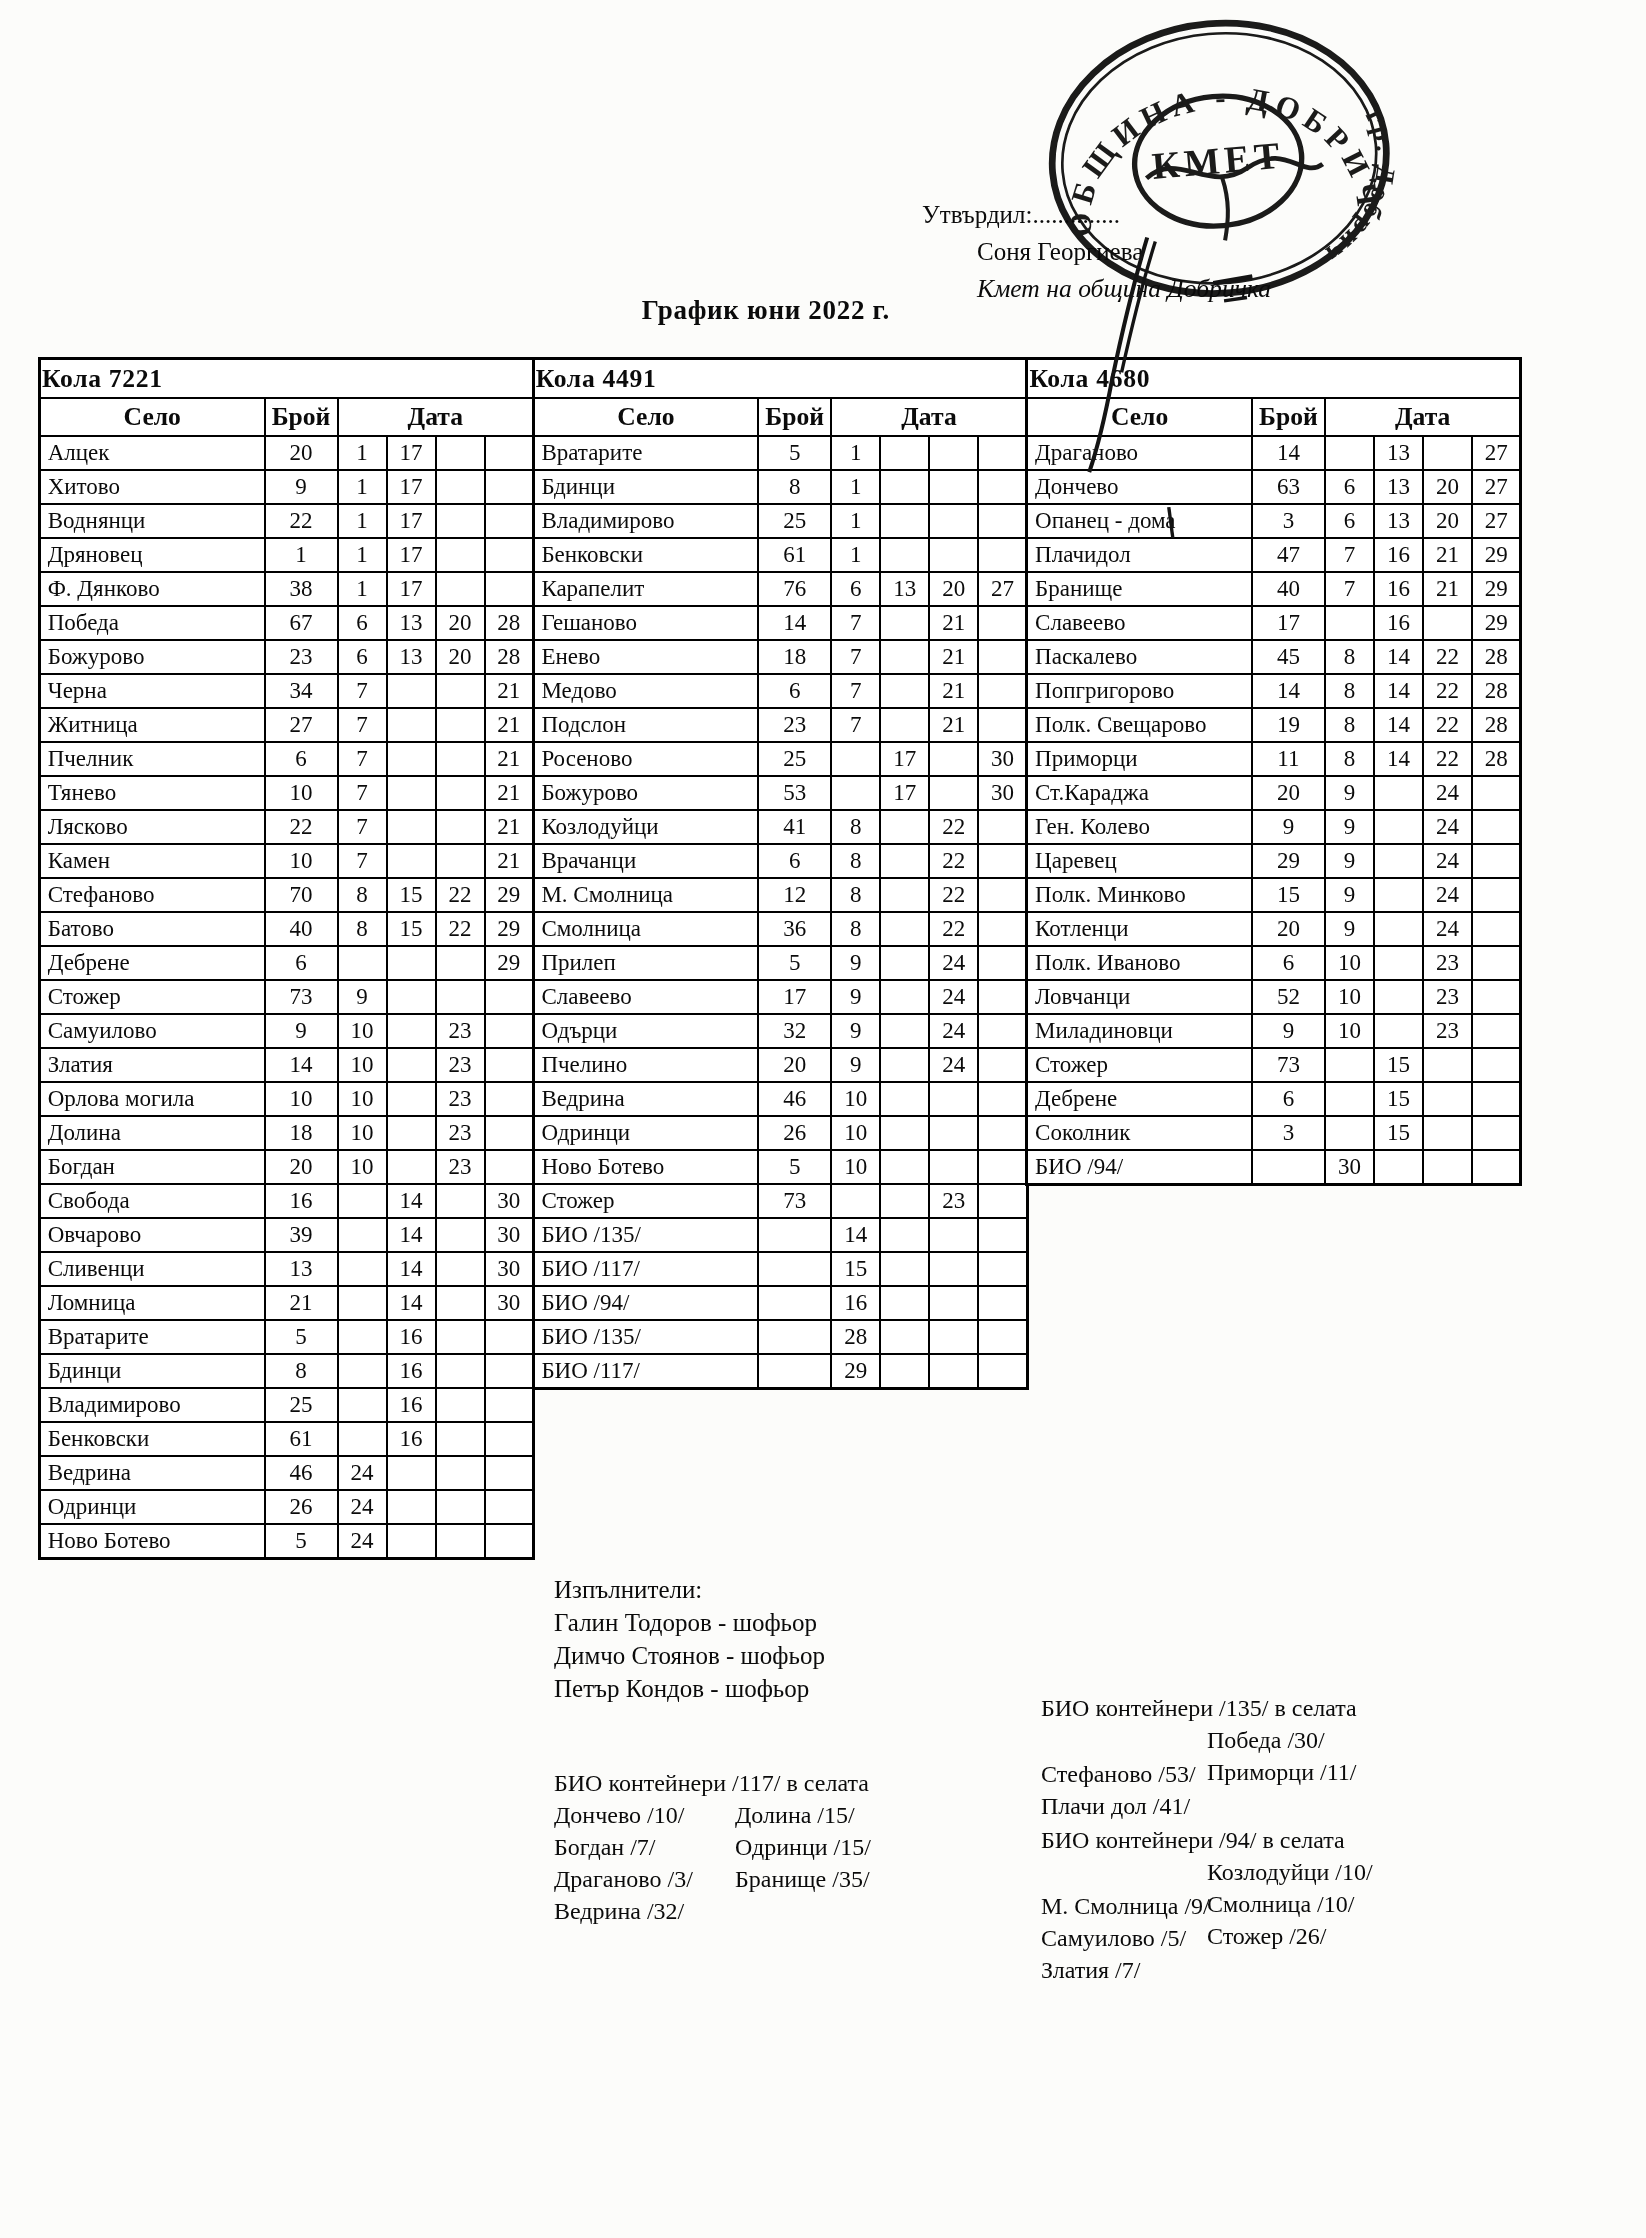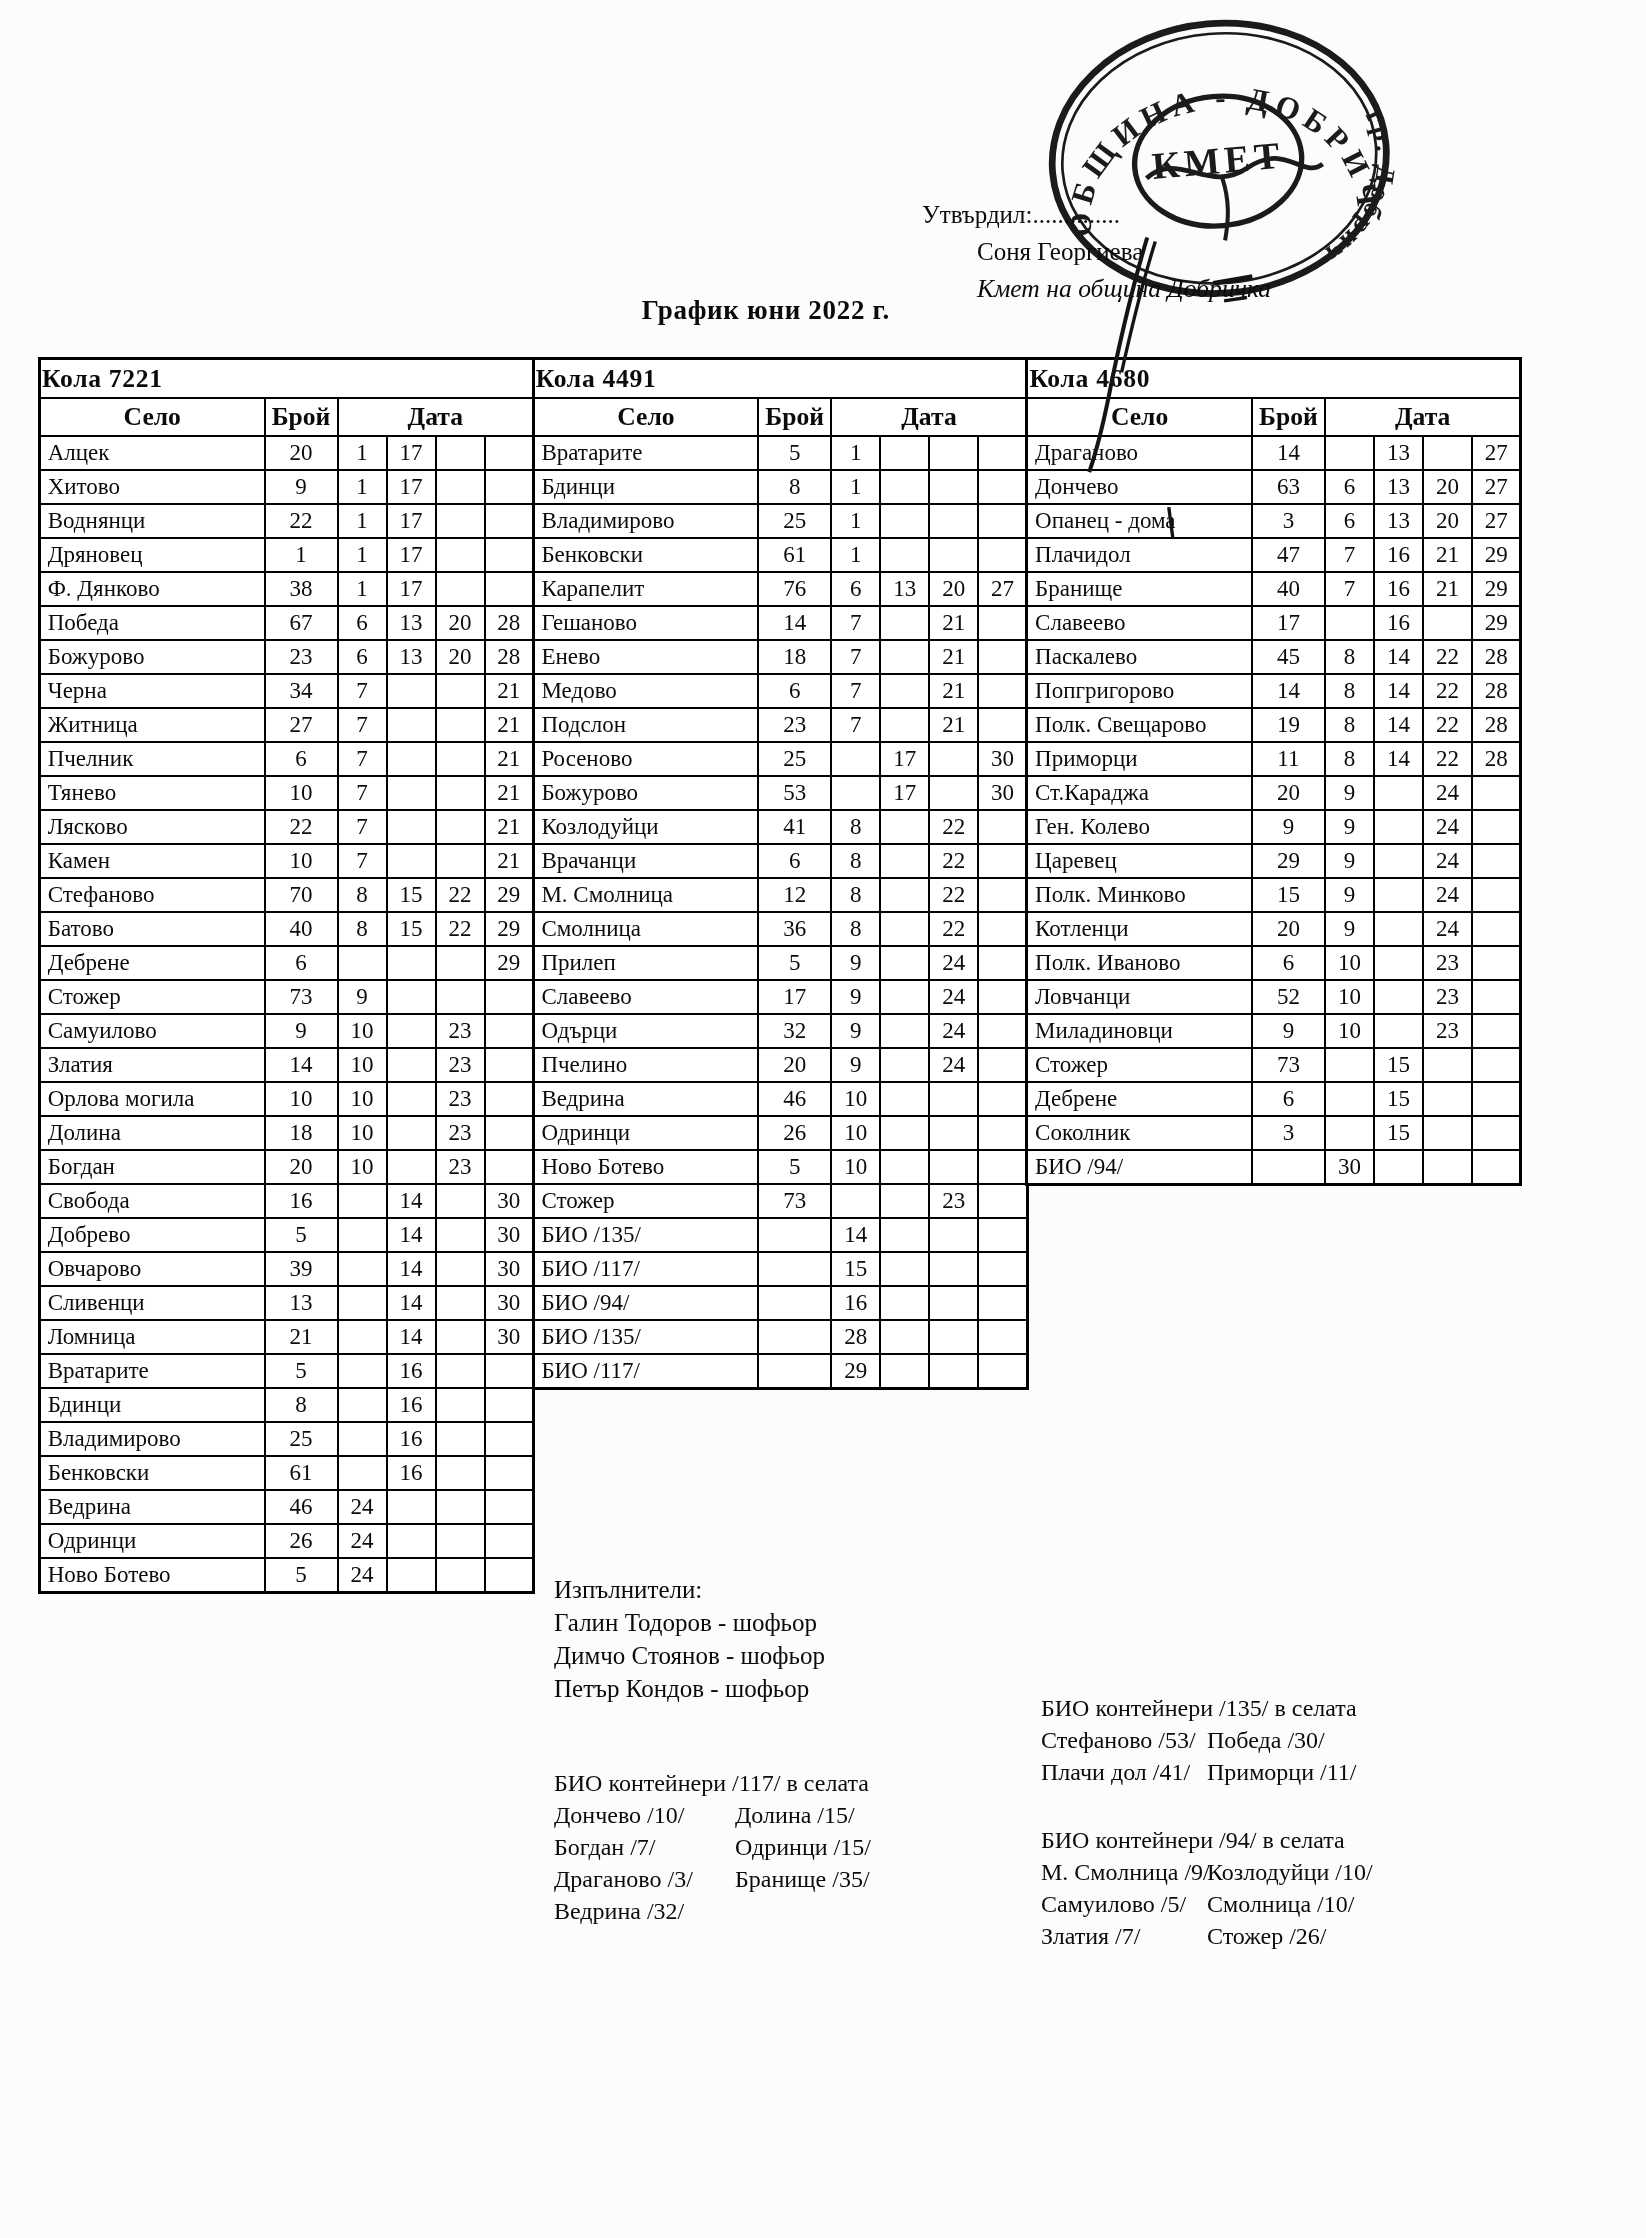--- a/index.html
+++ b/index.html
@@ -27,21 +27,21 @@
   td.village{text-align:left;padding-left:6.7px;}
   td.count,td.date{text-align:center;}
   
   .exec{position:absolute;left:554px;top:1573px;font-size:25px;line-height:33px;}
   .bio{position:absolute;font-size:24px;line-height:32px;}
   .bio-117{left:554px;top:1767px;}
   .bio-135{left:1041px;top:1692px;}
   .bio-94{left:1041px;top:1824px;}
   .bio .cols{display:flex;}
   .bio-117 .colA{width:181px;}
-  .bio-135 .colA,.bio-94 .colA{width:166px;}
+  .bio-135 .colA,.bio-94 .colA{width:166px;margin-top:34px;}
   .heading{white-space:nowrap;}
   .li{white-space:nowrap;}
   
   .stamp{position:absolute;left:1044px;top:17.5px;width:351px;height:286px;
     transform:rotate(-5deg);opacity:.93;z-index:5;}
   .pen-overlay{position:absolute;left:0;top:0;width:1646px;height:2239px;z-index:6;pointer-events:none;}
 </style>
 </head>
 <body>
 
@@ -272,28 +272,20 @@
           </tr>
           <tr>
             <td class="village">Свобода</td>
             <td class="count">16</td>
             <td class="date"></td>
             <td class="date">14</td>
             <td class="date"></td>
             <td class="date">30</td>
           </tr>
           <tr>
-            <td class="village">Добрево</td>
-            <td class="count">5</td>
-            <td class="date"></td>
-            <td class="date">14</td>
-            <td class="date"></td>
-            <td class="date">30</td>
-          </tr>
-          <tr>
             <td class="village">Овчарово</td>
             <td class="count">39</td>
             <td class="date"></td>
             <td class="date">14</td>
             <td class="date"></td>
             <td class="date">30</td>
           </tr>
           <tr>
             <td class="village">Сливенци</td>
             <td class="count">13</td>

